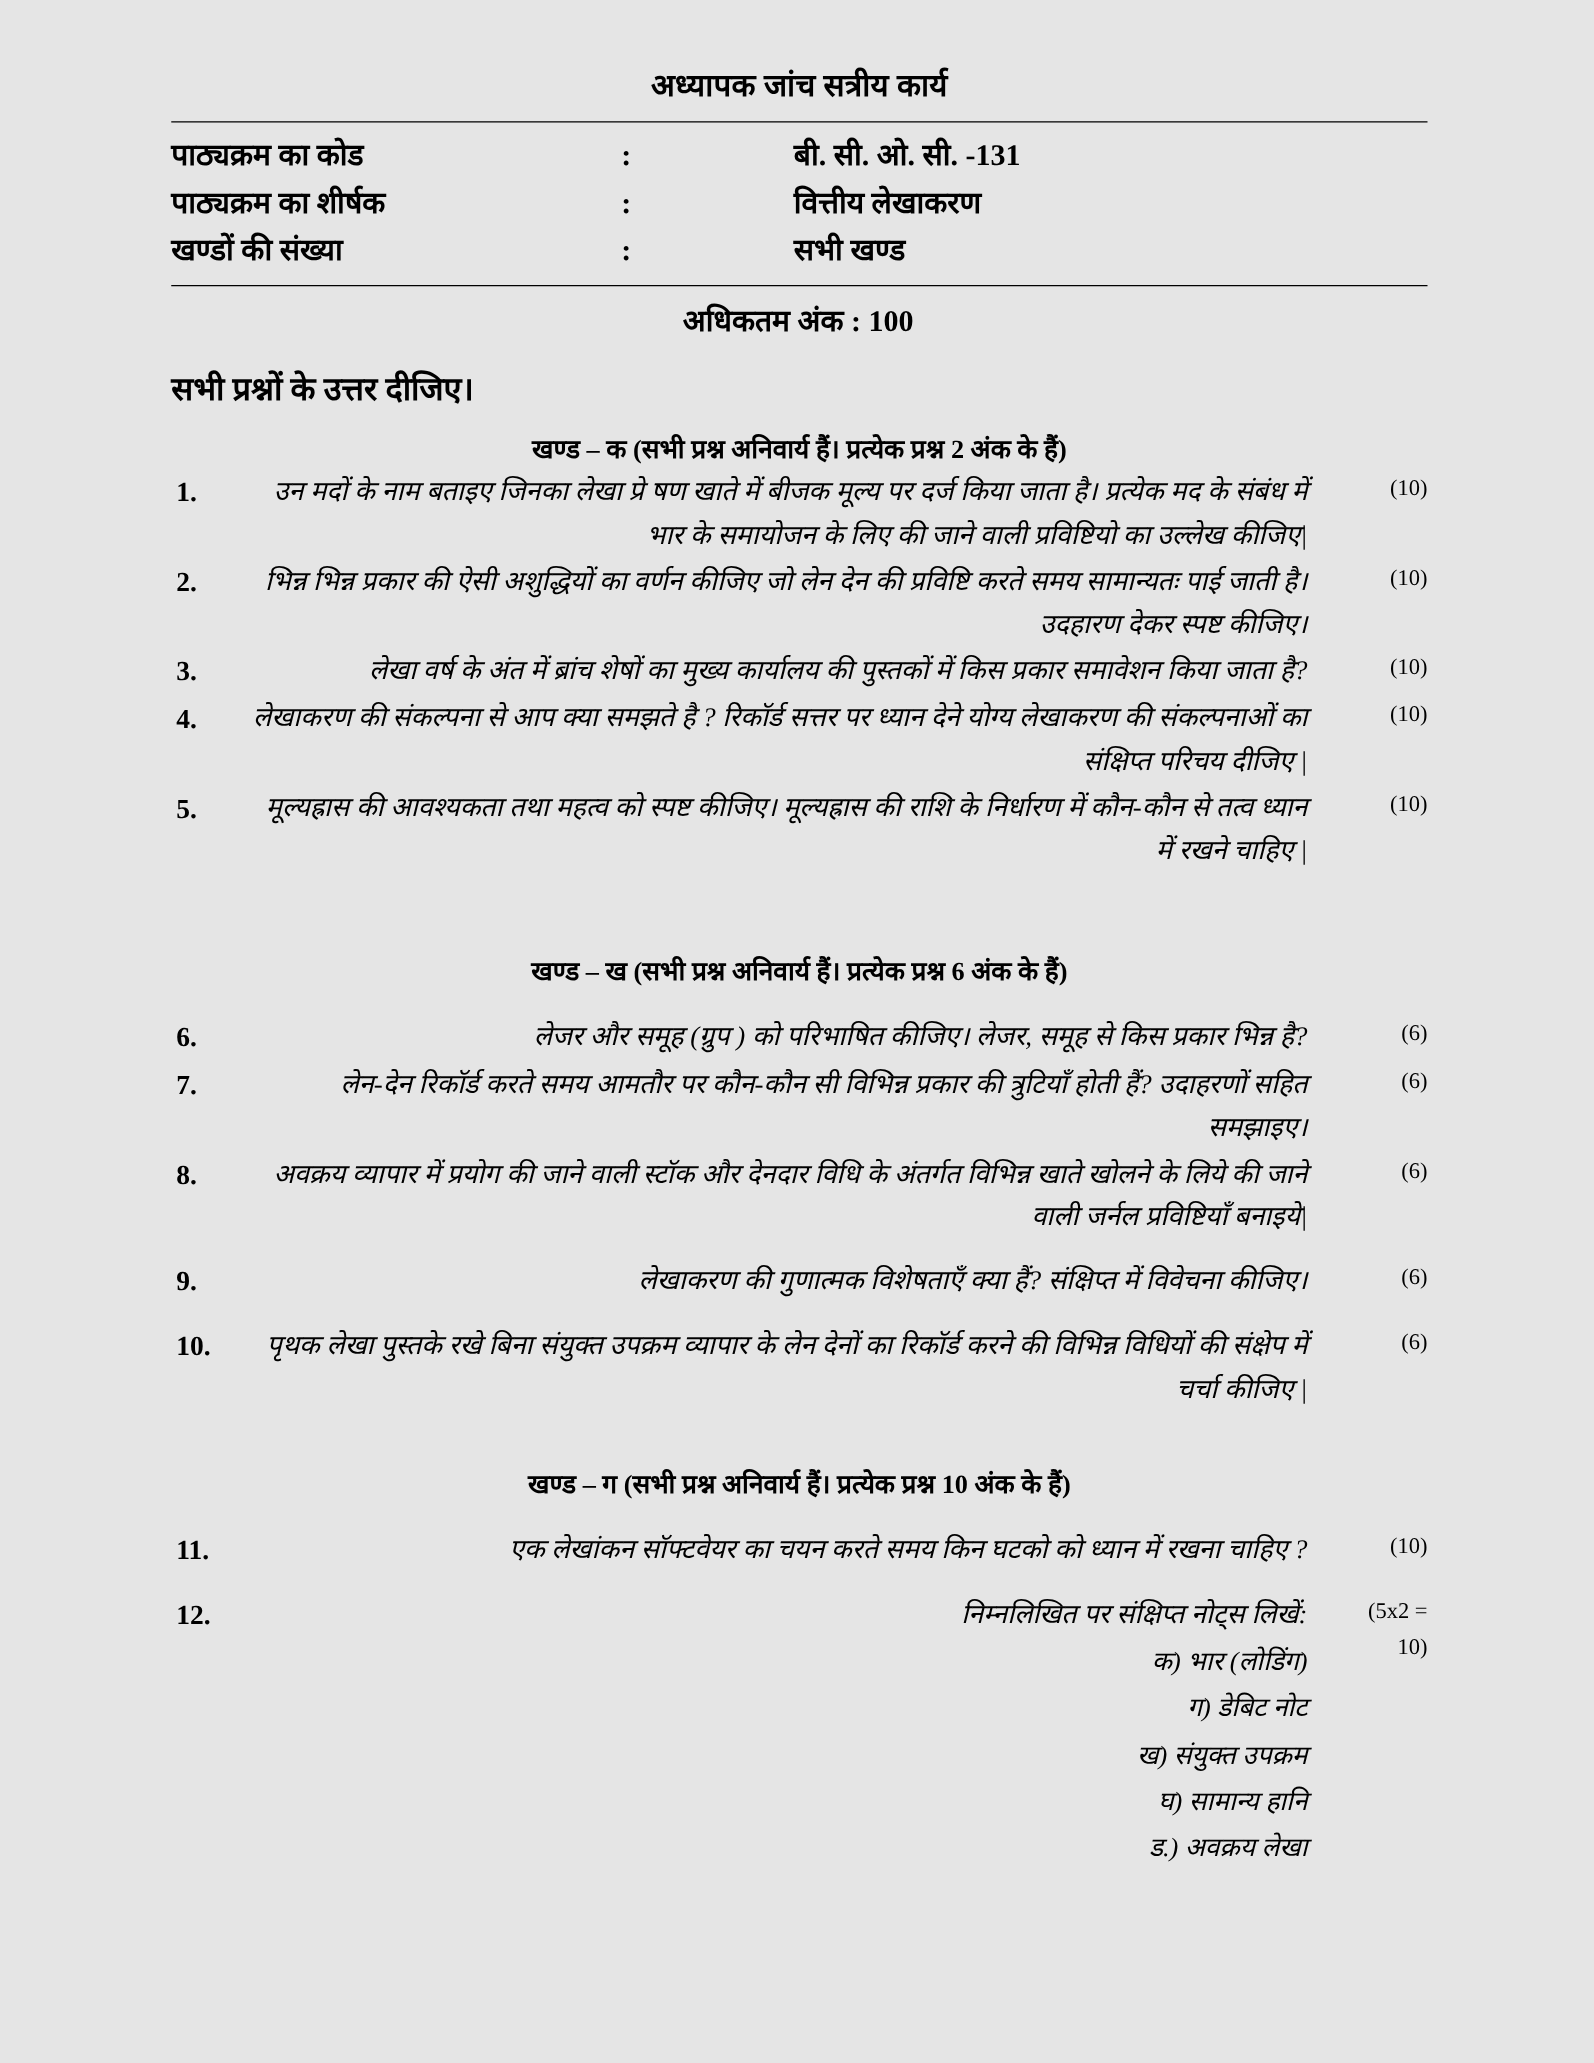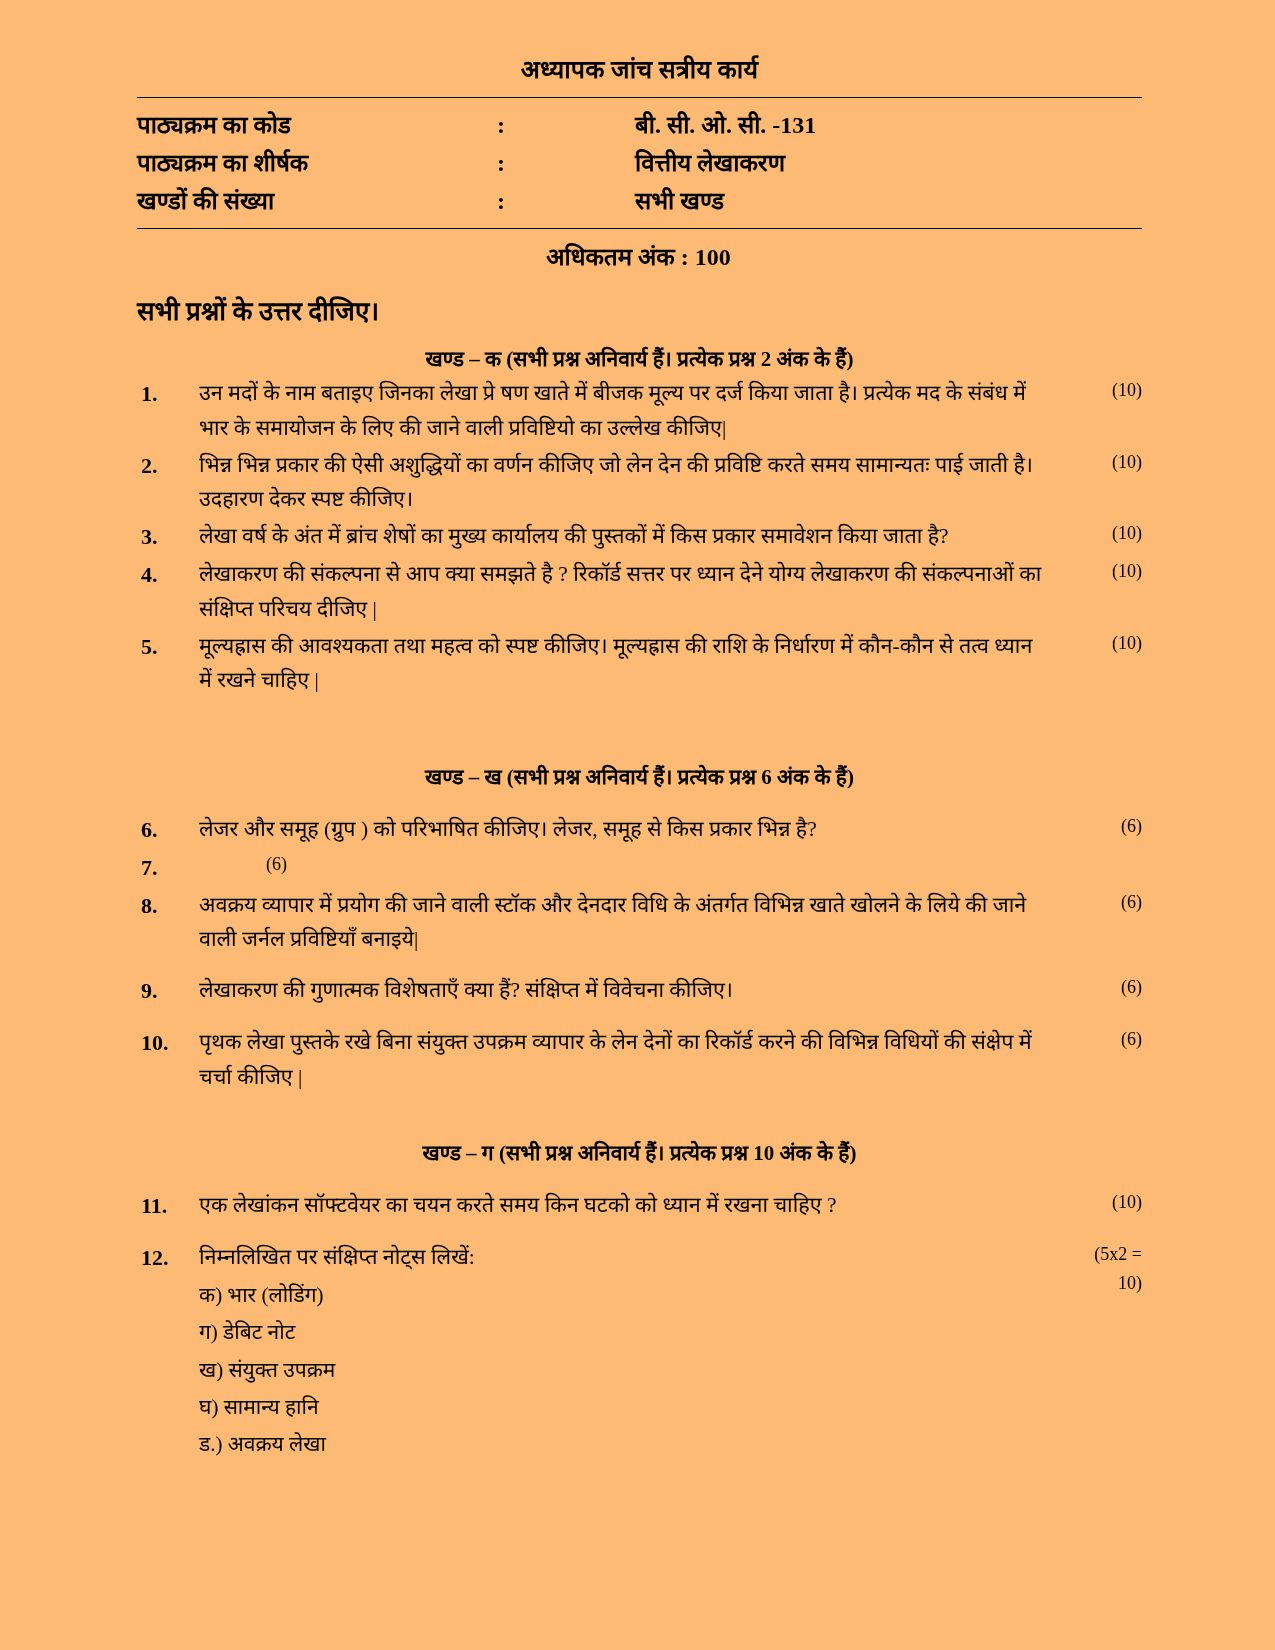--- a/index.html
+++ b/index.html
@@ -8,21 +8,21 @@
     background: #ffffff;
   }
   body {
     font-family: "Liberation Serif", "DejaVu Serif", serif;
     color: #000000;
   }
   .page {
     width: 1275px;
     height: 1650px;
     position: relative;
-    background: #fdba74;
+    background: #e5e5e5;
     box-sizing: border-box;
     padding: 0;
     overflow: hidden;
   }
   .inner {
     position: absolute;
     left: 137px;
     top: 0;
     width: 1005px;
   }
@@ -103,22 +103,23 @@
     font-weight: bold;
     font-size: 22px;
     line-height: 1.62;
     padding-left: 4px;
     box-sizing: border-box;
   }
   .qtext {
     flex: 1 1 auto;
     font-size: 21.5px;
     line-height: 1.62;
-    text-align: left;
+    text-align: right;
     padding-right: 8px;
+    font-style: italic;
   }
   .qmarks {
     flex: 0 0 88px;
     width: 88px;
     font-size: 18px;
     line-height: 1.62;
     text-align: right;
     font-weight: normal;
   }
   .qmarks.two-line { white-space: pre-line; }
@@ -208,20 +209,21 @@
     <div class="gap-sm"></div>
 
     <div class="qlist">
       <div class="qrow">
         <div class="qnum">6.</div>
         <div class="qtext">लेजर और समूह (ग्रुप ) को परिभाषित कीजिए। लेजर, समूह से किस प्रकार भिन्न है?</div>
         <div class="qmarks">(6)</div>
       </div>
       <div class="qrow">
         <div class="qnum">7.</div>
+        <div class="qtext">लेन-देन रिकॉर्ड करते समय आमतौर पर कौन-कौन सी विभिन्न प्रकार की त्रुटियाँ होती हैं? उदाहरणों सहित समझाइए।</div>
         <div class="qmarks">(6)</div>
       </div>
       <div class="qrow">
         <div class="qnum">8.</div>
         <div class="qtext">अवक्रय व्यापार में प्रयोग की जाने वाली स्टॉक और देनदार विधि के अंतर्गत विभिन्न खाते खोलने के लिये की जाने वाली जर्नल प्रविष्टियाँ बनाइये|</div>
         <div class="qmarks">(6)</div>
       </div>
 
       <div class="gap-sm"></div>
 

